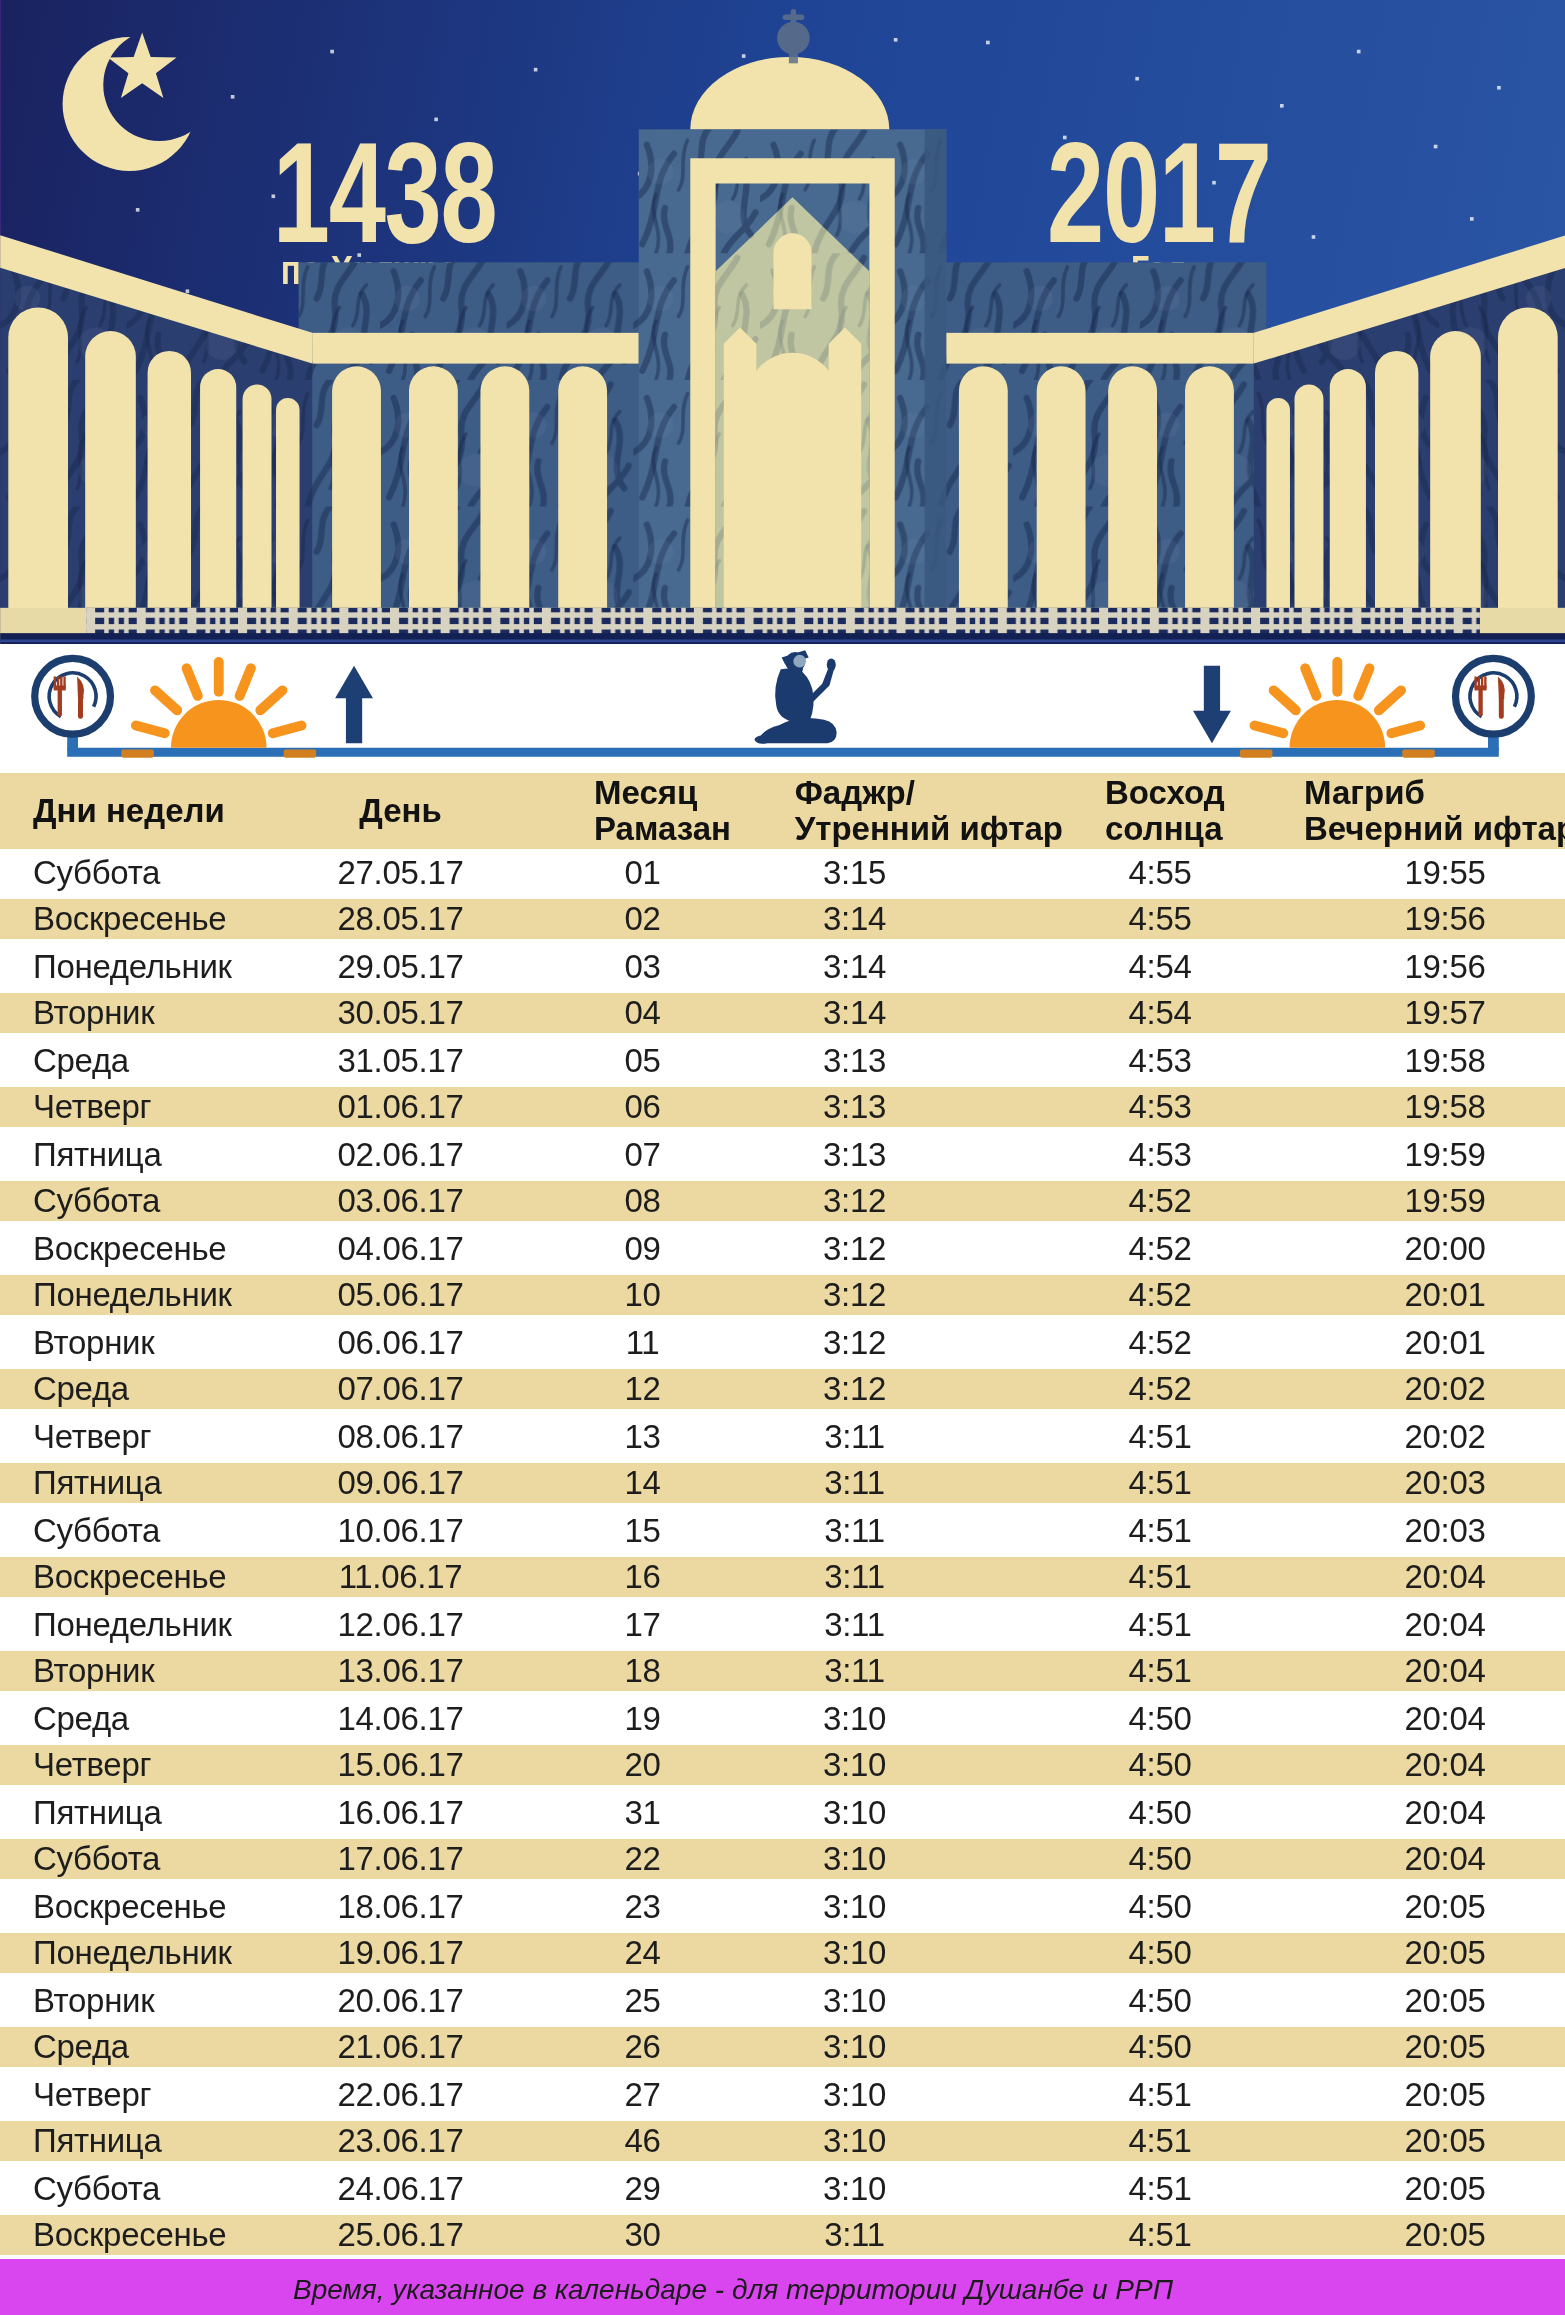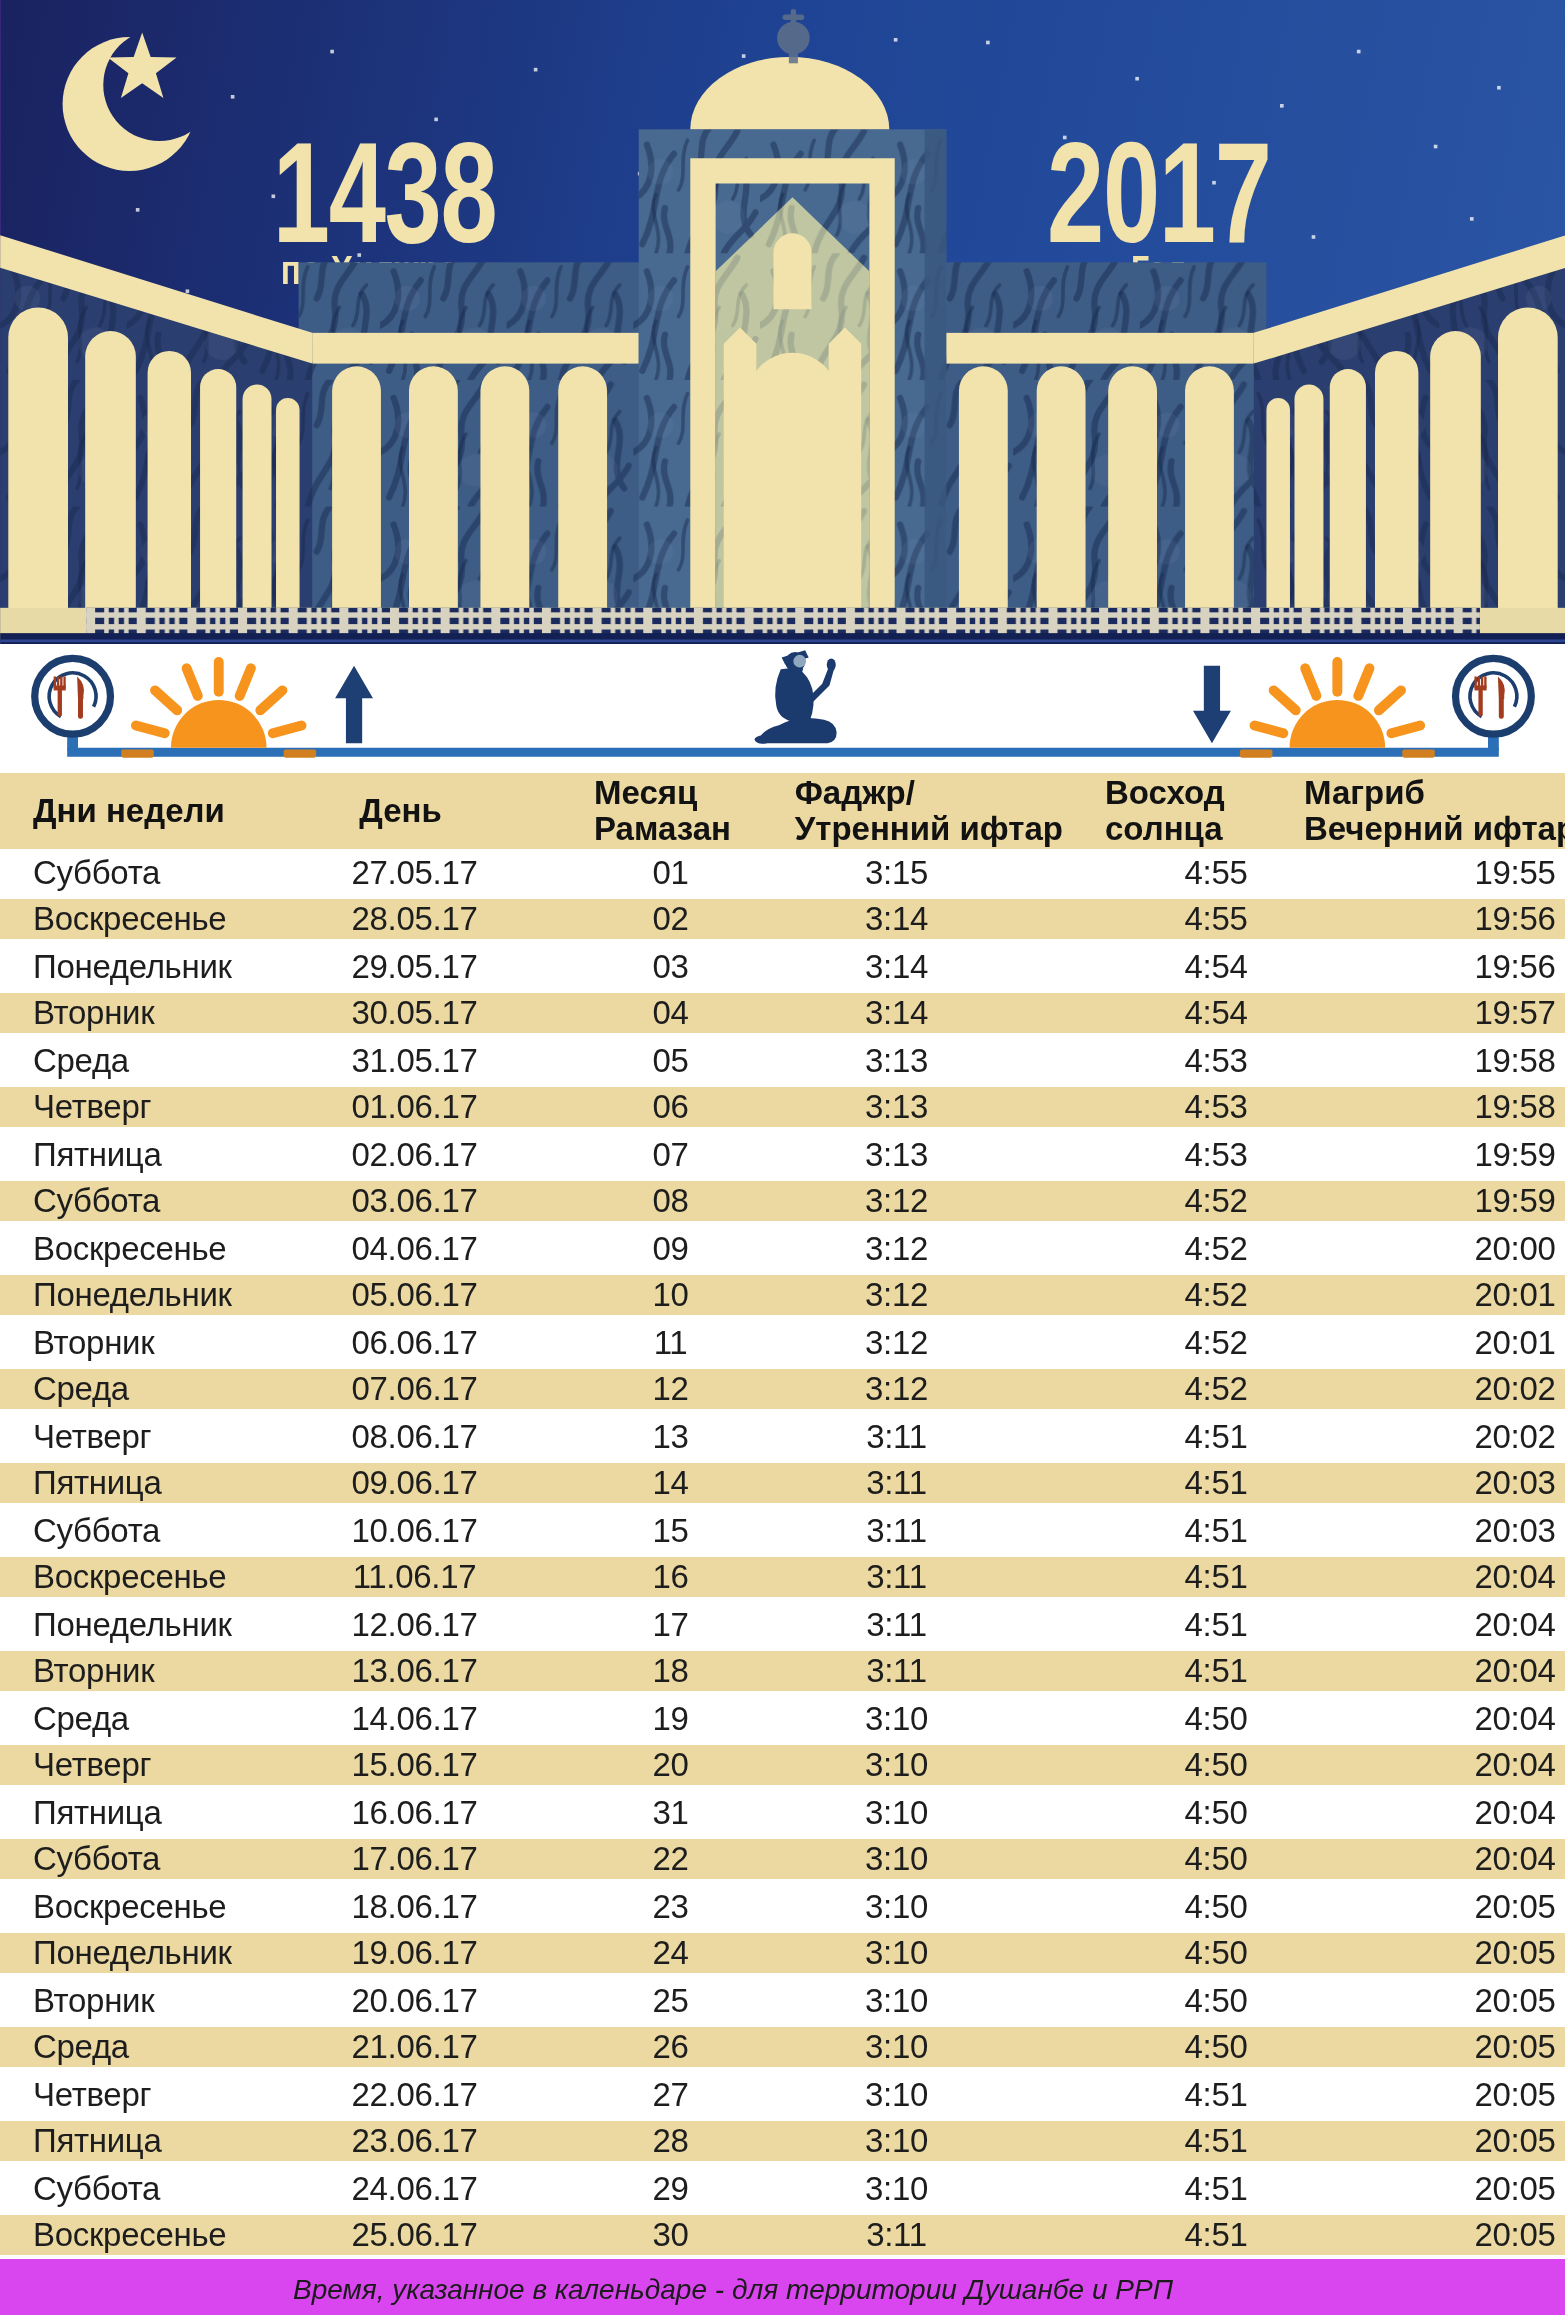--- a/index.html
+++ b/index.html
@@ -21,21 +21,21 @@
   .th span { display:block; white-space:nowrap; }
   .c1 { padding-left:33px; }
   .th.c2 { text-align:center; }
   .th.c3 { padding-left:101px; }
   .th.c4 { padding-left:2.7px; }
   .th.c5 { padding-left:109px; }
   .tbody { display:block; }
   .trow {
     display:grid; grid-template-columns:308px 185px 299px 204px 308px 263px;
     height:47px; align-items:center; font-size:33px; color:#1d1d1d;
-    letter-spacing:-0.3px; box-sizing:border-box; background:#ffffff;gap:14px;
+    letter-spacing:-0.3px; box-sizing:border-box; background:#ffffff;
   }
   .trow.tan { background:#EBD9A1; border-top:3.6px solid #fff; border-bottom:4.5px solid #fff; }
   .td { white-space:nowrap; }
   .td.c2, .td.c3, .td.c4, .td.c5, .td.c6 { text-align:center; }
   .td.c4 { padding-right:79px; }
   .td.c5 { padding-left:20px; }
   .td.c6 { padding-left:19px; }
 
   .footer {
     height:47px; display:flex; justify-content:center; align-items:flex-end;
@@ -476,21 +476,21 @@
         <div class="td c1">Четверг</div>
         <div class="td c2">22.06.17</div>
         <div class="td c3">27</div>
         <div class="td c4">3:10</div>
         <div class="td c5">4:51</div>
         <div class="td c6">20:05</div>
       </div>
       <div class="trow tan">
         <div class="td c1">Пятница</div>
         <div class="td c2">23.06.17</div>
-        <div class="td c3">28</div>
+        <div class="td c3">46</div>
         <div class="td c4">3:10</div>
         <div class="td c5">4:51</div>
         <div class="td c6">20:05</div>
       </div>
       <div class="trow">
         <div class="td c1">Суббота</div>
         <div class="td c2">24.06.17</div>
         <div class="td c3">29</div>
         <div class="td c4">3:10</div>
         <div class="td c5">4:51</div>

